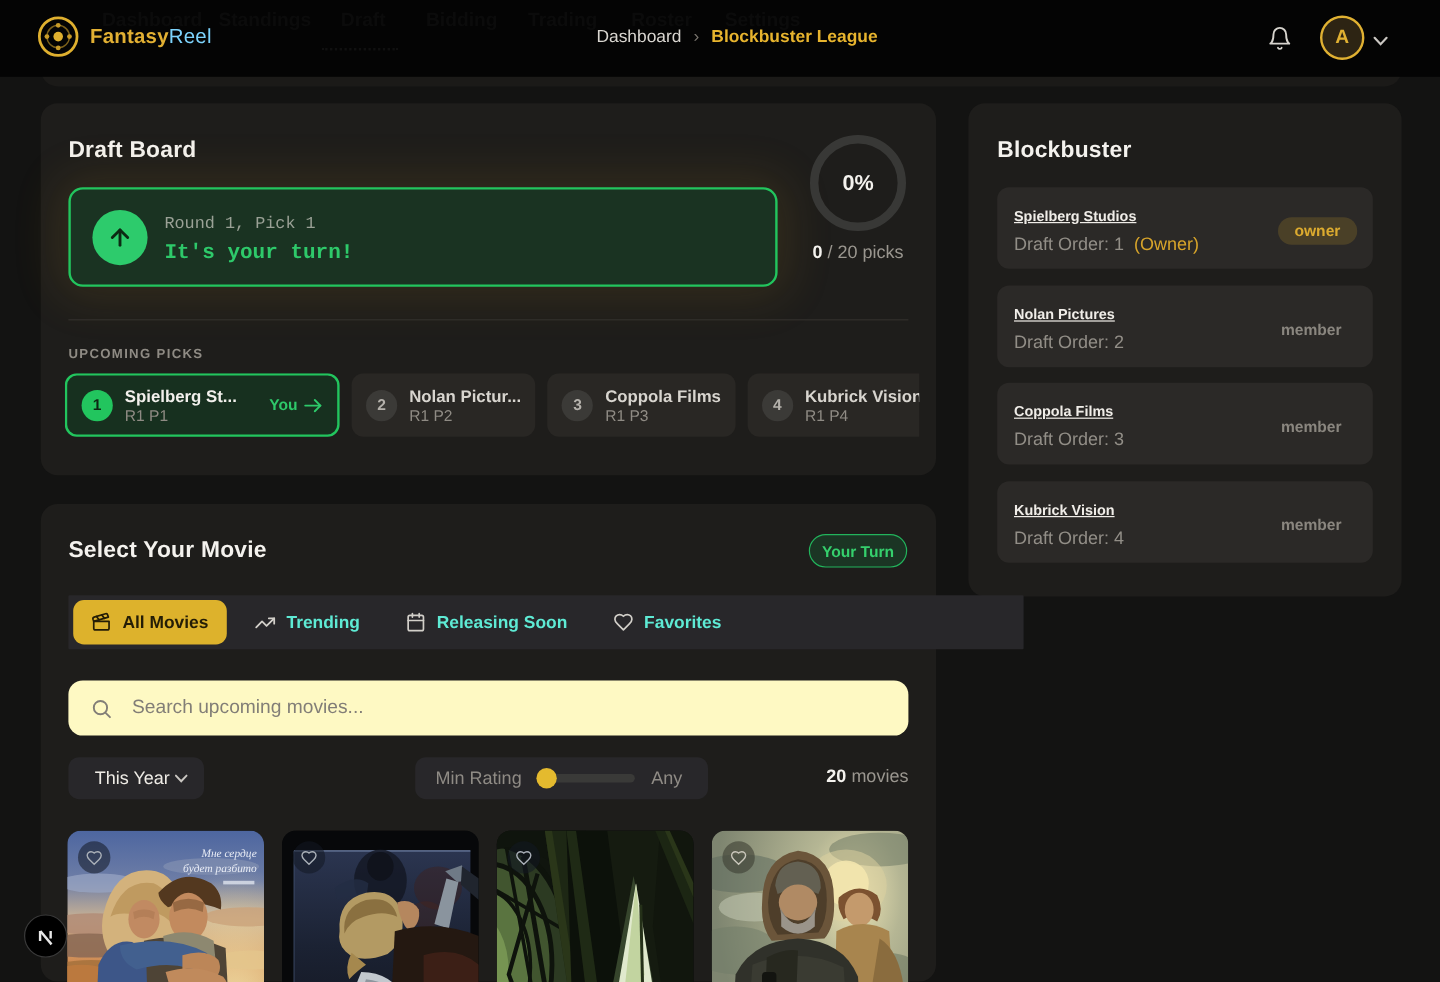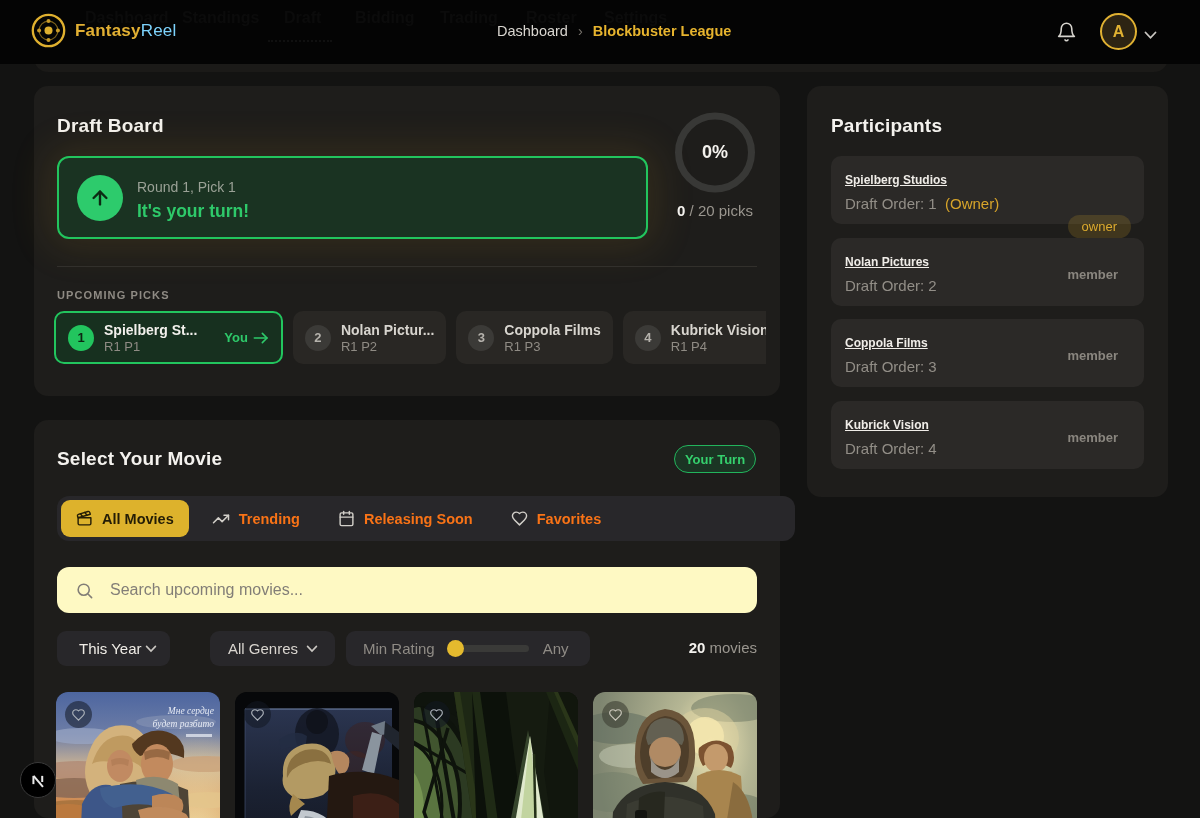--- a/index.html
+++ b/index.html
@@ -21,21 +21,21 @@
 .card { position:absolute; background:#1e1d1b; border-radius:14px; }
 #strip { position:absolute; left:34px; top:50px; width:1134px; height:22px; background:#1b1a18; border-radius:0 0 14px 14px; z-index:5; }
 #draft-card  { left:34px; top:86px; width:746px; height:310px; }
 #parts-card  { left:807px; top:86px; width:361px; height:411px; }
 #select-card { left:34px; top:420px; width:746px; height:398px; }
 
 h2.cardtitle { font-size:19px; font-weight:700; color:#f4f2ee; letter-spacing:0.2px; }
 
 
 #db-title { position:absolute; left:23px; top:29px; }
-#turnbox { position:absolute; left:23px; top:70px; width:591px; height:83px; border:2px solid #22c55e; background:#1a3322; border-radius:12px; box-shadow:0 0 38px 10px rgba(190,150,35,0.13); }
+#turnbox { position:absolute; left:23px; top:70px; width:591px; height:83px; border:2px solid #22c55e; background:#1a3322; border-radius:12px; box-shadow:0 0 38px 10px rgba(190,150,35,0.13);font-family:Liberation Mono, monospace; }
 #turnbox .upc { position:absolute; left:18px; top:17px; width:46px; height:46px; border-radius:50%; background:#2dcb6c; display:flex; align-items:center; justify-content:center; }
 #turn-sub { position:absolute; left:78px; top:21px; font-size:14px; color:#9aa196; }
 #turn-main { position:absolute; left:78px; top:43px; font-size:17.5px; font-weight:700; color:#2ec96a; }
 #ring-wrap { position:absolute; left:634px; top:26px; width:160px; text-align:center; width:126px; left:618px;}
 #ring-pct { position:absolute; left:0; top:0; width:100%; height:81px; display:flex; align-items:center; justify-content:center; font-size:18px; font-weight:700; color:#f4f2ee; }
 #picks-line { position:absolute; left:596px; top:116px; width:170px; text-align:center; font-size:15px; color:#9a968f; }
 #picks-line b { color:#f4f2ee; font-weight:700; }
 #db-divider { position:absolute; left:23px; top:180px; width:700px; border-top:1px solid #32302c; }
 #upc-label { position:absolute; left:23px; top:203px; font-size:11px; font-weight:700; letter-spacing:1.1px; color:#8f8b84; }
 #chips { position:absolute; left:20px; top:225px; width:712px; height:56px; display:flex; gap:10px; overflow:hidden; }
@@ -47,28 +47,28 @@
 .chip.active .num { background:#22c55e; color:#0d2613; }
 .chip.active .nm { color:#f2f0ec; }
 .you { color:#2ec96a; font-size:13px; font-weight:700; display:flex; align-items:center; gap:5px; margin-left:17px; }
 
 
 #pt-title { position:absolute; left:24px; top:29px; }
 .prow { position:absolute; left:24px; width:313px; height:68px; background:#2b2927; border-radius:10px; }
 .prow .pname { position:absolute; left:14px; top:17px; font-size:12px; font-weight:600; color:#f0ede8;text-decoration:underline; }
 .prow .pord { position:absolute; left:14px; top:39px; font-size:15px; color:#928e87; }
 .prow .pord em { font-style:normal; color:#d7a42a; }
-.badge-owner { position:absolute; right:13px; top:25px; background:rgba(214,164,42,0.19); color:#dcab2f; font-size:13px; font-weight:400; padding:4px 14px; border-radius:999px;margin-top:34px; }
+.badge-owner { position:absolute; right:13px; top:25px; background:rgba(214,164,42,0.19); color:#dcab2f; font-size:13px; font-weight:700; padding:4px 14px; border-radius:999px; }
 .badge-member { position:absolute; right:26px; top:29px; color:#8a867f; font-size:13px; font-weight:600; }
 
 
 #sel-title { position:absolute; left:23px; top:28px; }
 #yourturn { position:absolute; left:640px; top:25px; width:82px; height:28px; border:1.5px solid #22b45c; background:#1b3524; border-radius:999px; color:#35d06d; font-size:13px; font-weight:700; display:flex; align-items:center; justify-content:center; }
-#tabs { position:absolute; left:23px; top:76px; width:738px; height:45px; background:#28272a; border-radius:12px; display:flex; align-items:center; padding:4px; }
-.tab { display:flex; align-items:center; gap:9px; font-size:14.5px; font-weight:600; color:#f97316; padding:0 15px; height:37px; }
+#tabs { position:absolute; left:23px; top:76px; width:796px; height:45px; background:#28272a; border-radius:1px; display:flex; align-items:center; padding:4px; }
+.tab { display:flex; align-items:center; gap:9px; font-size:14.5px; font-weight:600; color:#5eead4; padding:0 15px; height:37px; }
 .tab.on { background:#ddb22c; border-radius:9px; color:#241d06; }
 #search { position:absolute; left:23px; top:147px; width:700px; height:46px; background:#fef9c3; border-radius:12px; display:flex; align-items:center; }
 #search .ph { color:#827e77; font-size:16px; margin-left:16px; }
 #search svg { margin-left:18px; }
 .filt { position:absolute; top:211px; height:35px; background:#28272a; border-radius:9px; display:flex; align-items:center; }
 #f-year { left:23px; width:113px; }
 #f-year span { margin-left:22px; font-size:15px; color:#efece6; }
 #f-year svg { position:absolute; right:13px; }
 #f-genre { left:176px; width:125px; }
 #f-genre span { margin-left:18px; font-size:15px; color:#d9d5cf; margin-right:8px;}
@@ -186,21 +186,21 @@
       <div>
           <div class="nm">Kubrick Vision</div>
           <div class="sb">R1 P4</div>
         </div>
     </div>
 
   </div>
 </div>
 
 <div class="card" id="parts-card">
-  <h2 class="cardtitle" id="pt-title">Participants</h2>
+  <h2 class="cardtitle" id="pt-title">Blockbuster</h2>
   <div class="prow" style="top:70px;">
     <div class="pname">Spielberg Studios</div>
     <div class="pord">Draft Order: 1 &nbsp;<em>(Owner)</em></div>
     <div class="badge-owner">owner</div>
   </div>
   <div class="prow" style="top:152px;">
     <div class="pname">Nolan Pictures</div>
     <div class="pord">Draft Order: 2</div>
     <div class="badge-member">member</div>
   </div>
@@ -254,26 +254,20 @@
   </div>
   <div id="search">
     <svg width="19" height="19" viewBox="0 0 24 24" fill="none" stroke="#827e77" stroke-width="2" stroke-linecap="round">
         <circle cx="11" cy="11" r="7"></circle>
         <path d="m21 21-4.3-4.3"></path>
       </svg>
     <div class="ph">Search upcoming movies...</div>
   </div>
   <div class="filt" id="f-year">
     <span>This Year</span>
-    <svg width="12" height="8" viewBox="0 0 13 9" fill="none" stroke="#cac7c2" stroke-width="1.8" stroke-linecap="round">
-        <path d="M1.5 1.5 L6.5 6.8 L11.5 1.5"></path>
-      </svg>
-  </div>
-  <div class="filt" id="f-genre">
-    <span>All Genres</span>
     <svg width="12" height="8" viewBox="0 0 13 9" fill="none" stroke="#cac7c2" stroke-width="1.8" stroke-linecap="round">
         <path d="M1.5 1.5 L6.5 6.8 L11.5 1.5"></path>
       </svg>
   </div>
   <div class="filt" id="f-rating">
     <span class="lbl">Min Rating</span>
     <div id="f-track">
         <div id="f-knob"></div>
       </div>
     <span id="f-any">Any</span>

